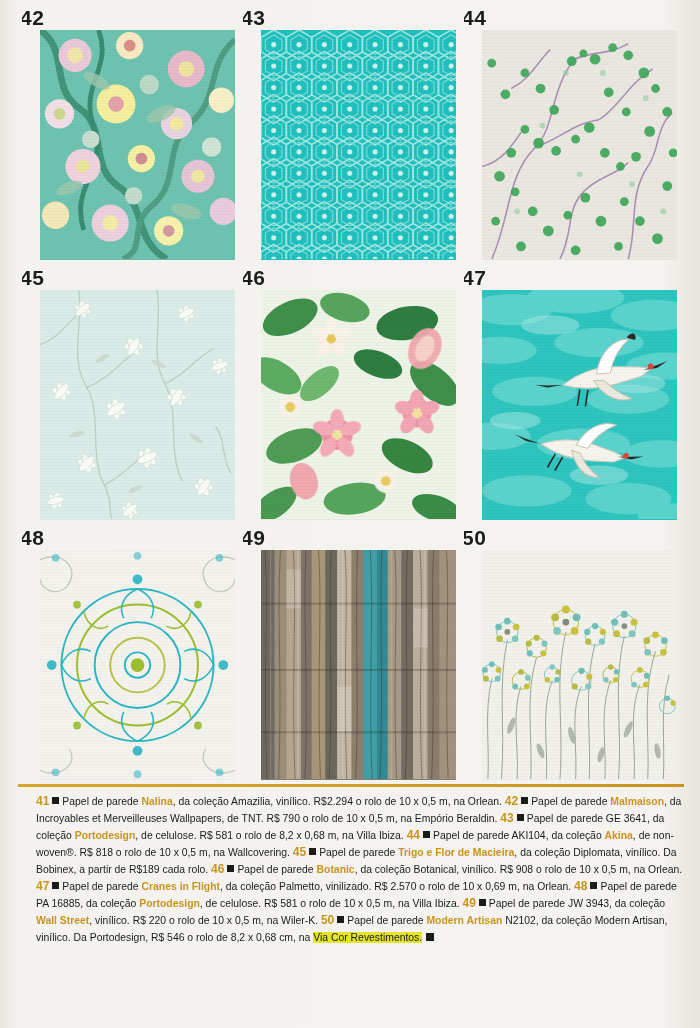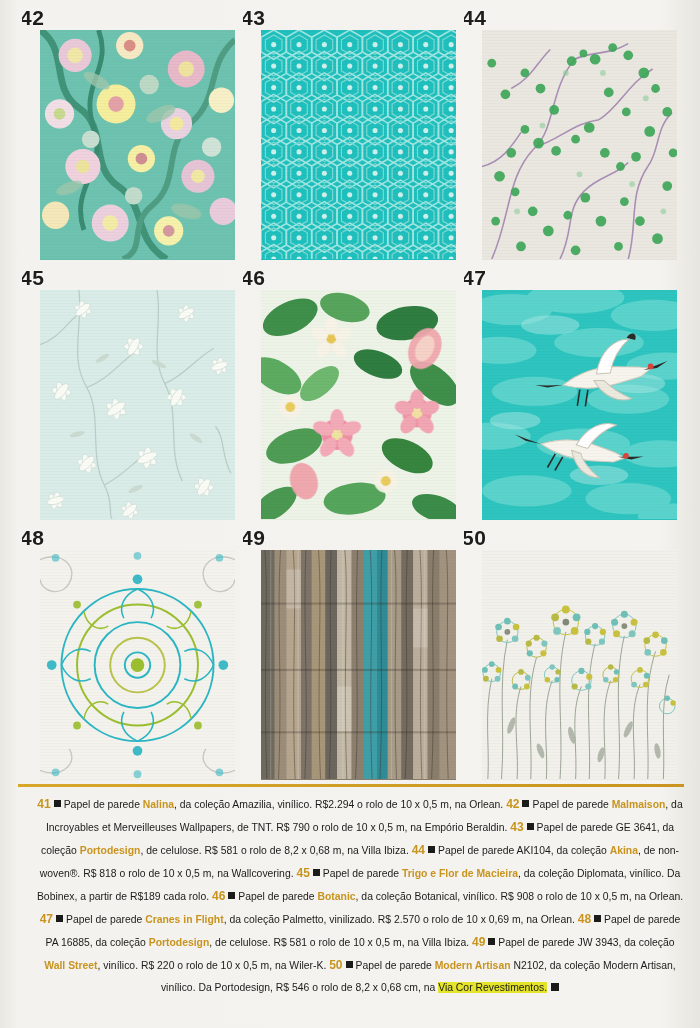--- a/index.html
+++ b/index.html
@@ -49,22 +49,22 @@
 
   .noise{position:absolute;inset:0;pointer-events:none;
     background-image:repeating-linear-gradient(0deg, rgba(0,0,0,.018) 0 1px, transparent 1px 3px);}
 
   .rule{
     position:absolute;left:18px;right:16px;top:784px;height:3px;
     background:linear-gradient(90deg,#d8a72a,#c99520);
   }
   .caption{
     position:absolute;left:36px;right:16px;top:793px;
-    font-size:10.4px;line-height:22px;color:#1b1b19;
-    text-align:center;
+    font-size:10.4px;line-height:17px;color:#1b1b19;
+    text-align:left;
   }
   .caption b.num{color:#c8941f;font-weight:700;font-size:12px;}
   .caption .sq{display:inline-block;width:7px;height:7px;background:#1b1b19;margin:0 3px;vertical-align:1px;}
   .caption .hl{color:#c8941f;font-weight:700;}
   .caption .mark{background:#e4e42a;}
   .caption .endsq{display:inline-block;width:8px;height:8px;background:#1b1b19;margin-left:4px;vertical-align:0px;}
 </style>
 </head>
 <body>
 

